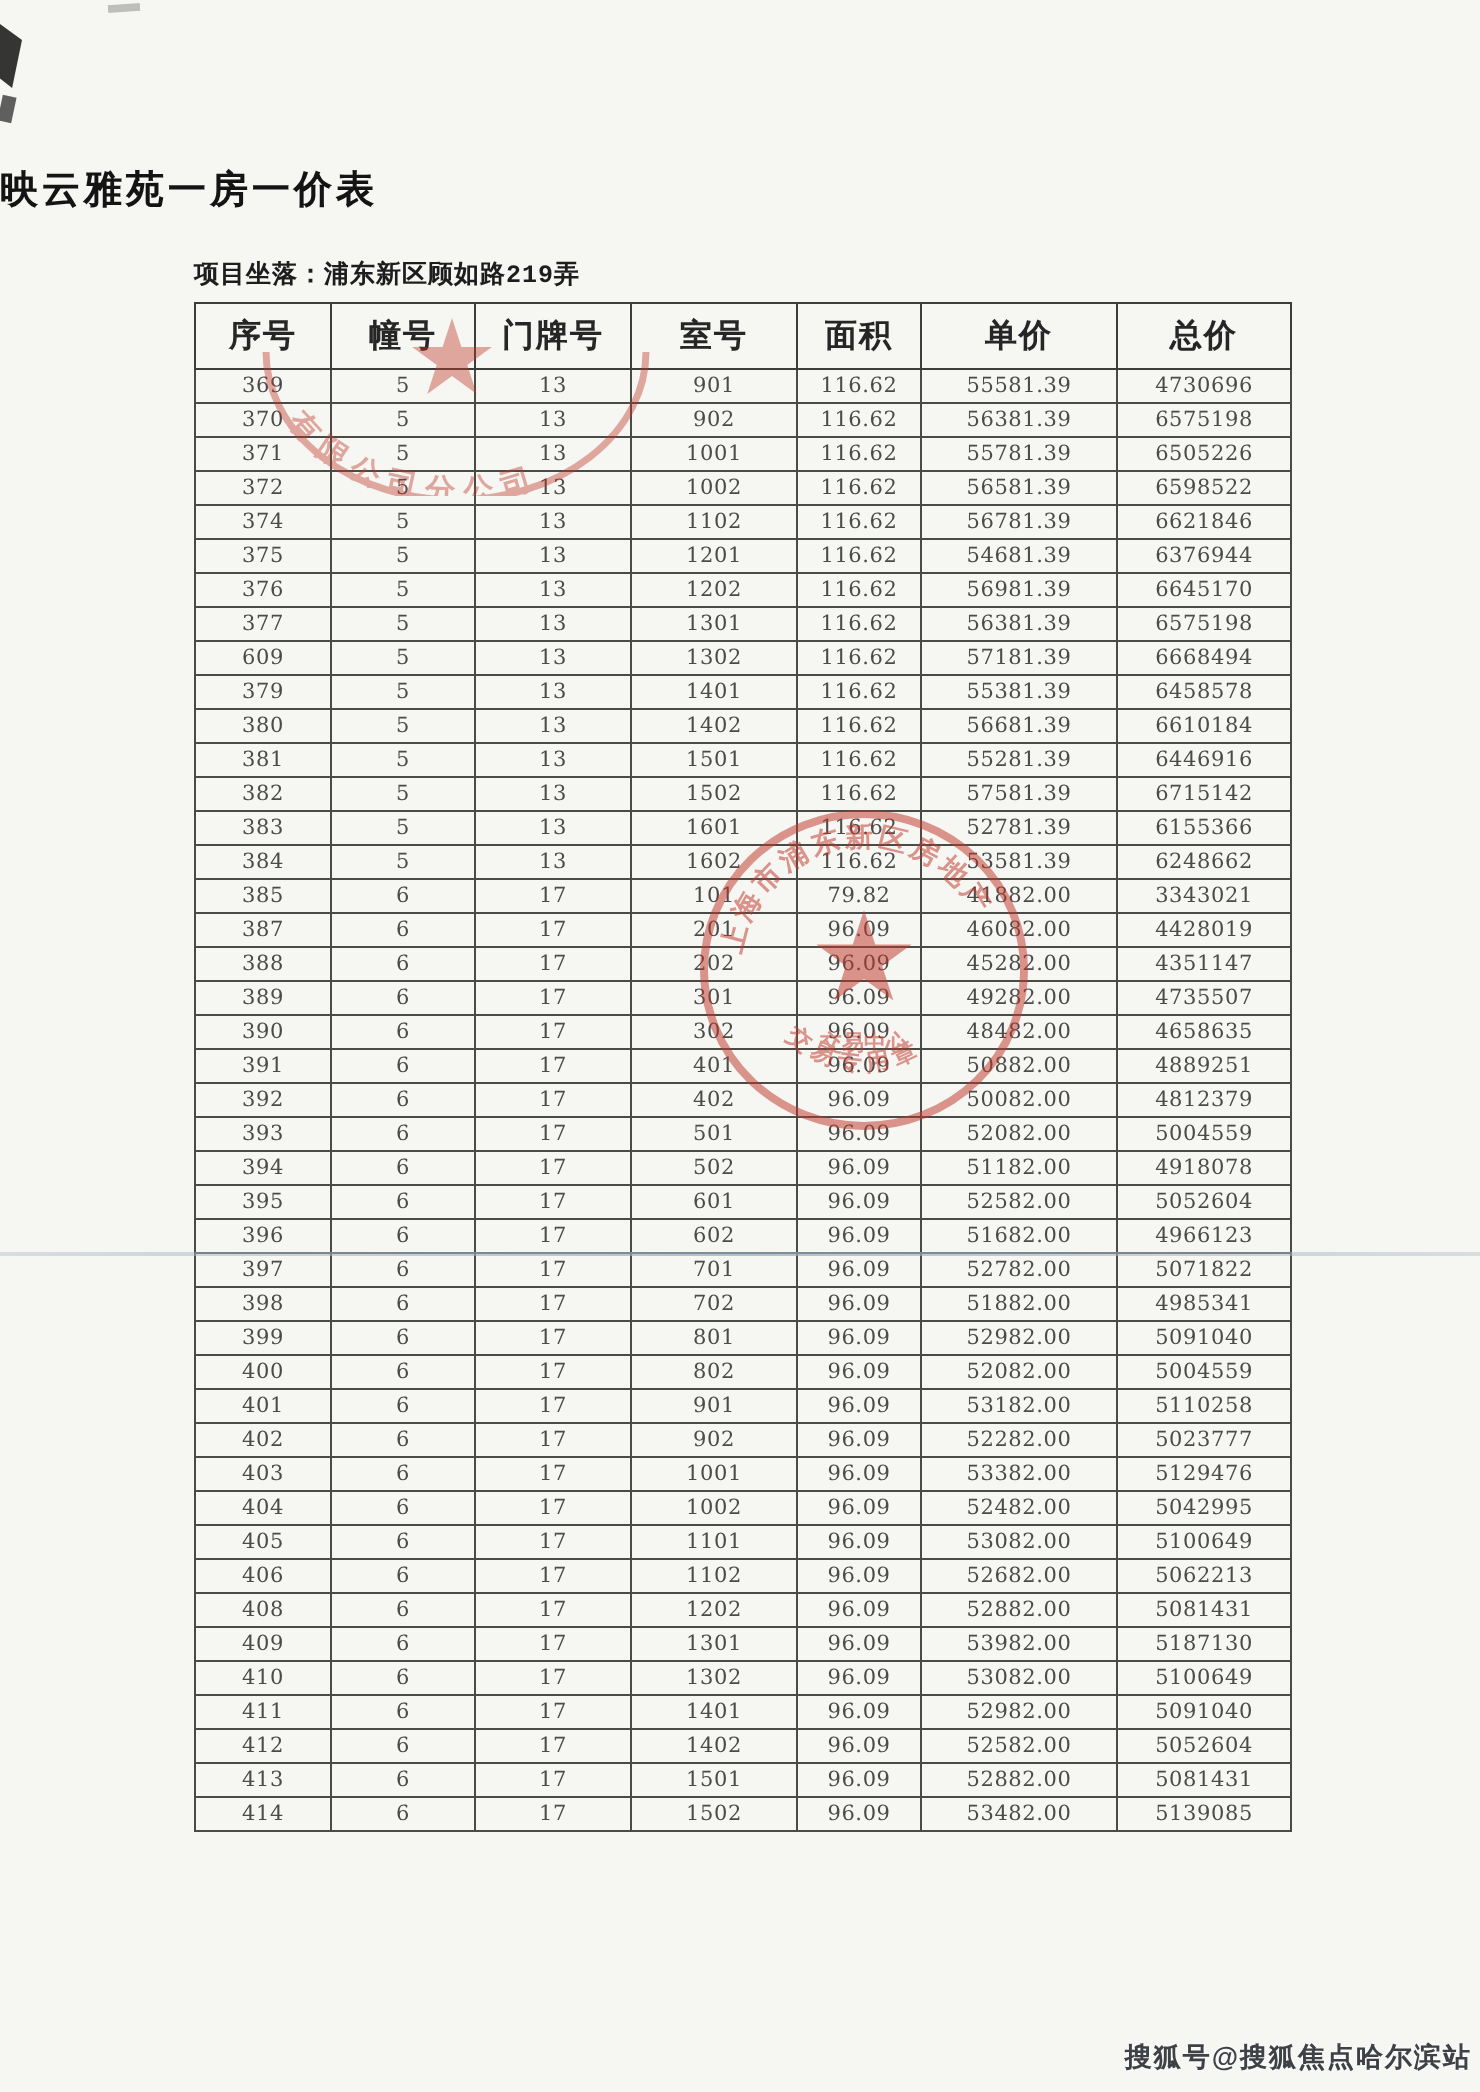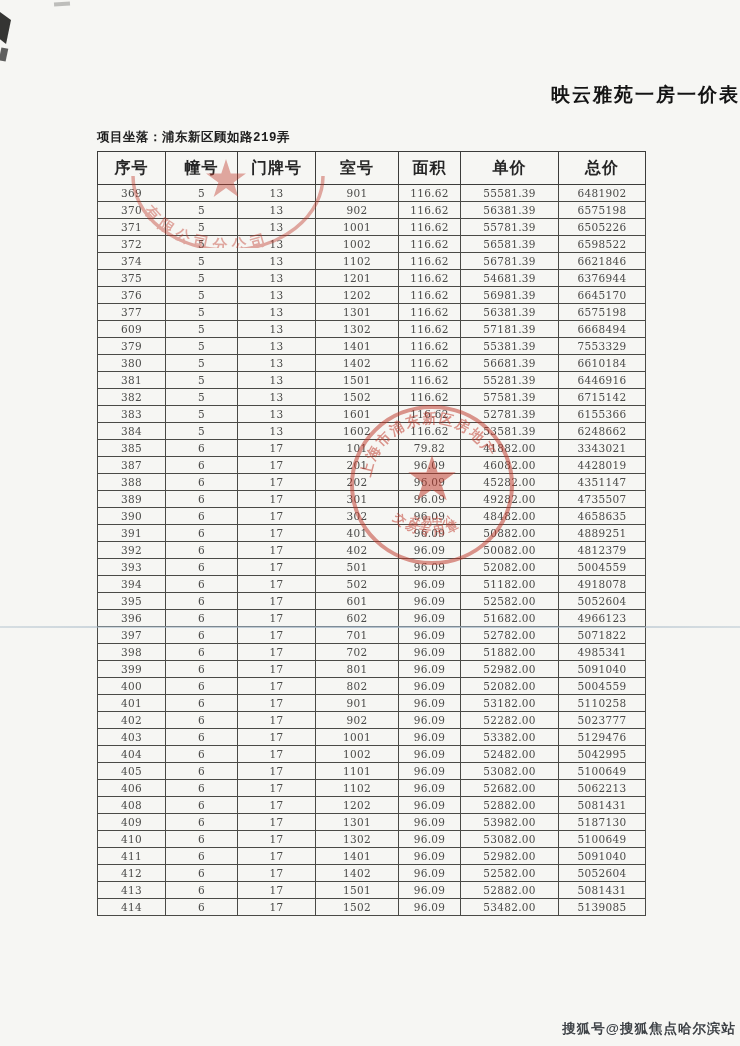--- a/index.html
+++ b/index.html
@@ -9,21 +9,21 @@
     font-family:"Liberation Sans",sans-serif;
   }
   
   .corner-mark1{position:absolute;left:0;top:12px;width:11px;height:32px;background:#20201e;
     clip-path:polygon(0 0,100% 25%,55% 100%,0 85%);opacity:.9;}
   .corner-mark2{position:absolute;left:0;top:48px;width:7px;height:13px;background:#3a3a38;
     transform:rotate(12deg);opacity:.8;}
   .corner-dash{position:absolute;left:54px;top:2px;width:16px;height:4px;background:#9a9a96;
     transform:rotate(-4deg);opacity:.6;}
   .title{
-    position:absolute;top:82px;left:0;width:740px;text-align:right;
+    position:absolute;top:82px;left:0;width:740px;text-align:left;
     font-size:19px;font-weight:bold;color:#141414;letter-spacing:2px;font-family:Liberation Serif, serif;
   }
   .location{
     position:absolute;left:97px;top:129px;
     font-size:12.5px;font-weight:bold;color:#1d1d1d;letter-spacing:.5px;font-family:Liberation Mono, monospace;
   }
   table.price{
     position:absolute;left:97px;top:151px;width:548px;
     border-collapse:collapse;table-layout:fixed;
   }
@@ -86,21 +86,21 @@
       </tr>
     </thead>
     <tbody>
         <tr>
           <td>369</td>
           <td>5</td>
           <td>13</td>
           <td>901</td>
           <td>116.62</td>
           <td>55581.39</td>
-          <td>6481902</td>
+          <td>4730696</td>
         </tr>
         <tr>
           <td>370</td>
           <td>5</td>
           <td>13</td>
           <td>902</td>
           <td>116.62</td>
           <td>56381.39</td>
           <td>6575198</td>
         </tr>
@@ -167,21 +167,21 @@
           <td>57181.39</td>
           <td>6668494</td>
         </tr>
         <tr>
           <td>379</td>
           <td>5</td>
           <td>13</td>
           <td>1401</td>
           <td>116.62</td>
           <td>55381.39</td>
-          <td>7553329</td>
+          <td>6458578</td>
         </tr>
         <tr>
           <td>380</td>
           <td>5</td>
           <td>13</td>
           <td>1402</td>
           <td>116.62</td>
           <td>56681.39</td>
           <td>6610184</td>
         </tr>

